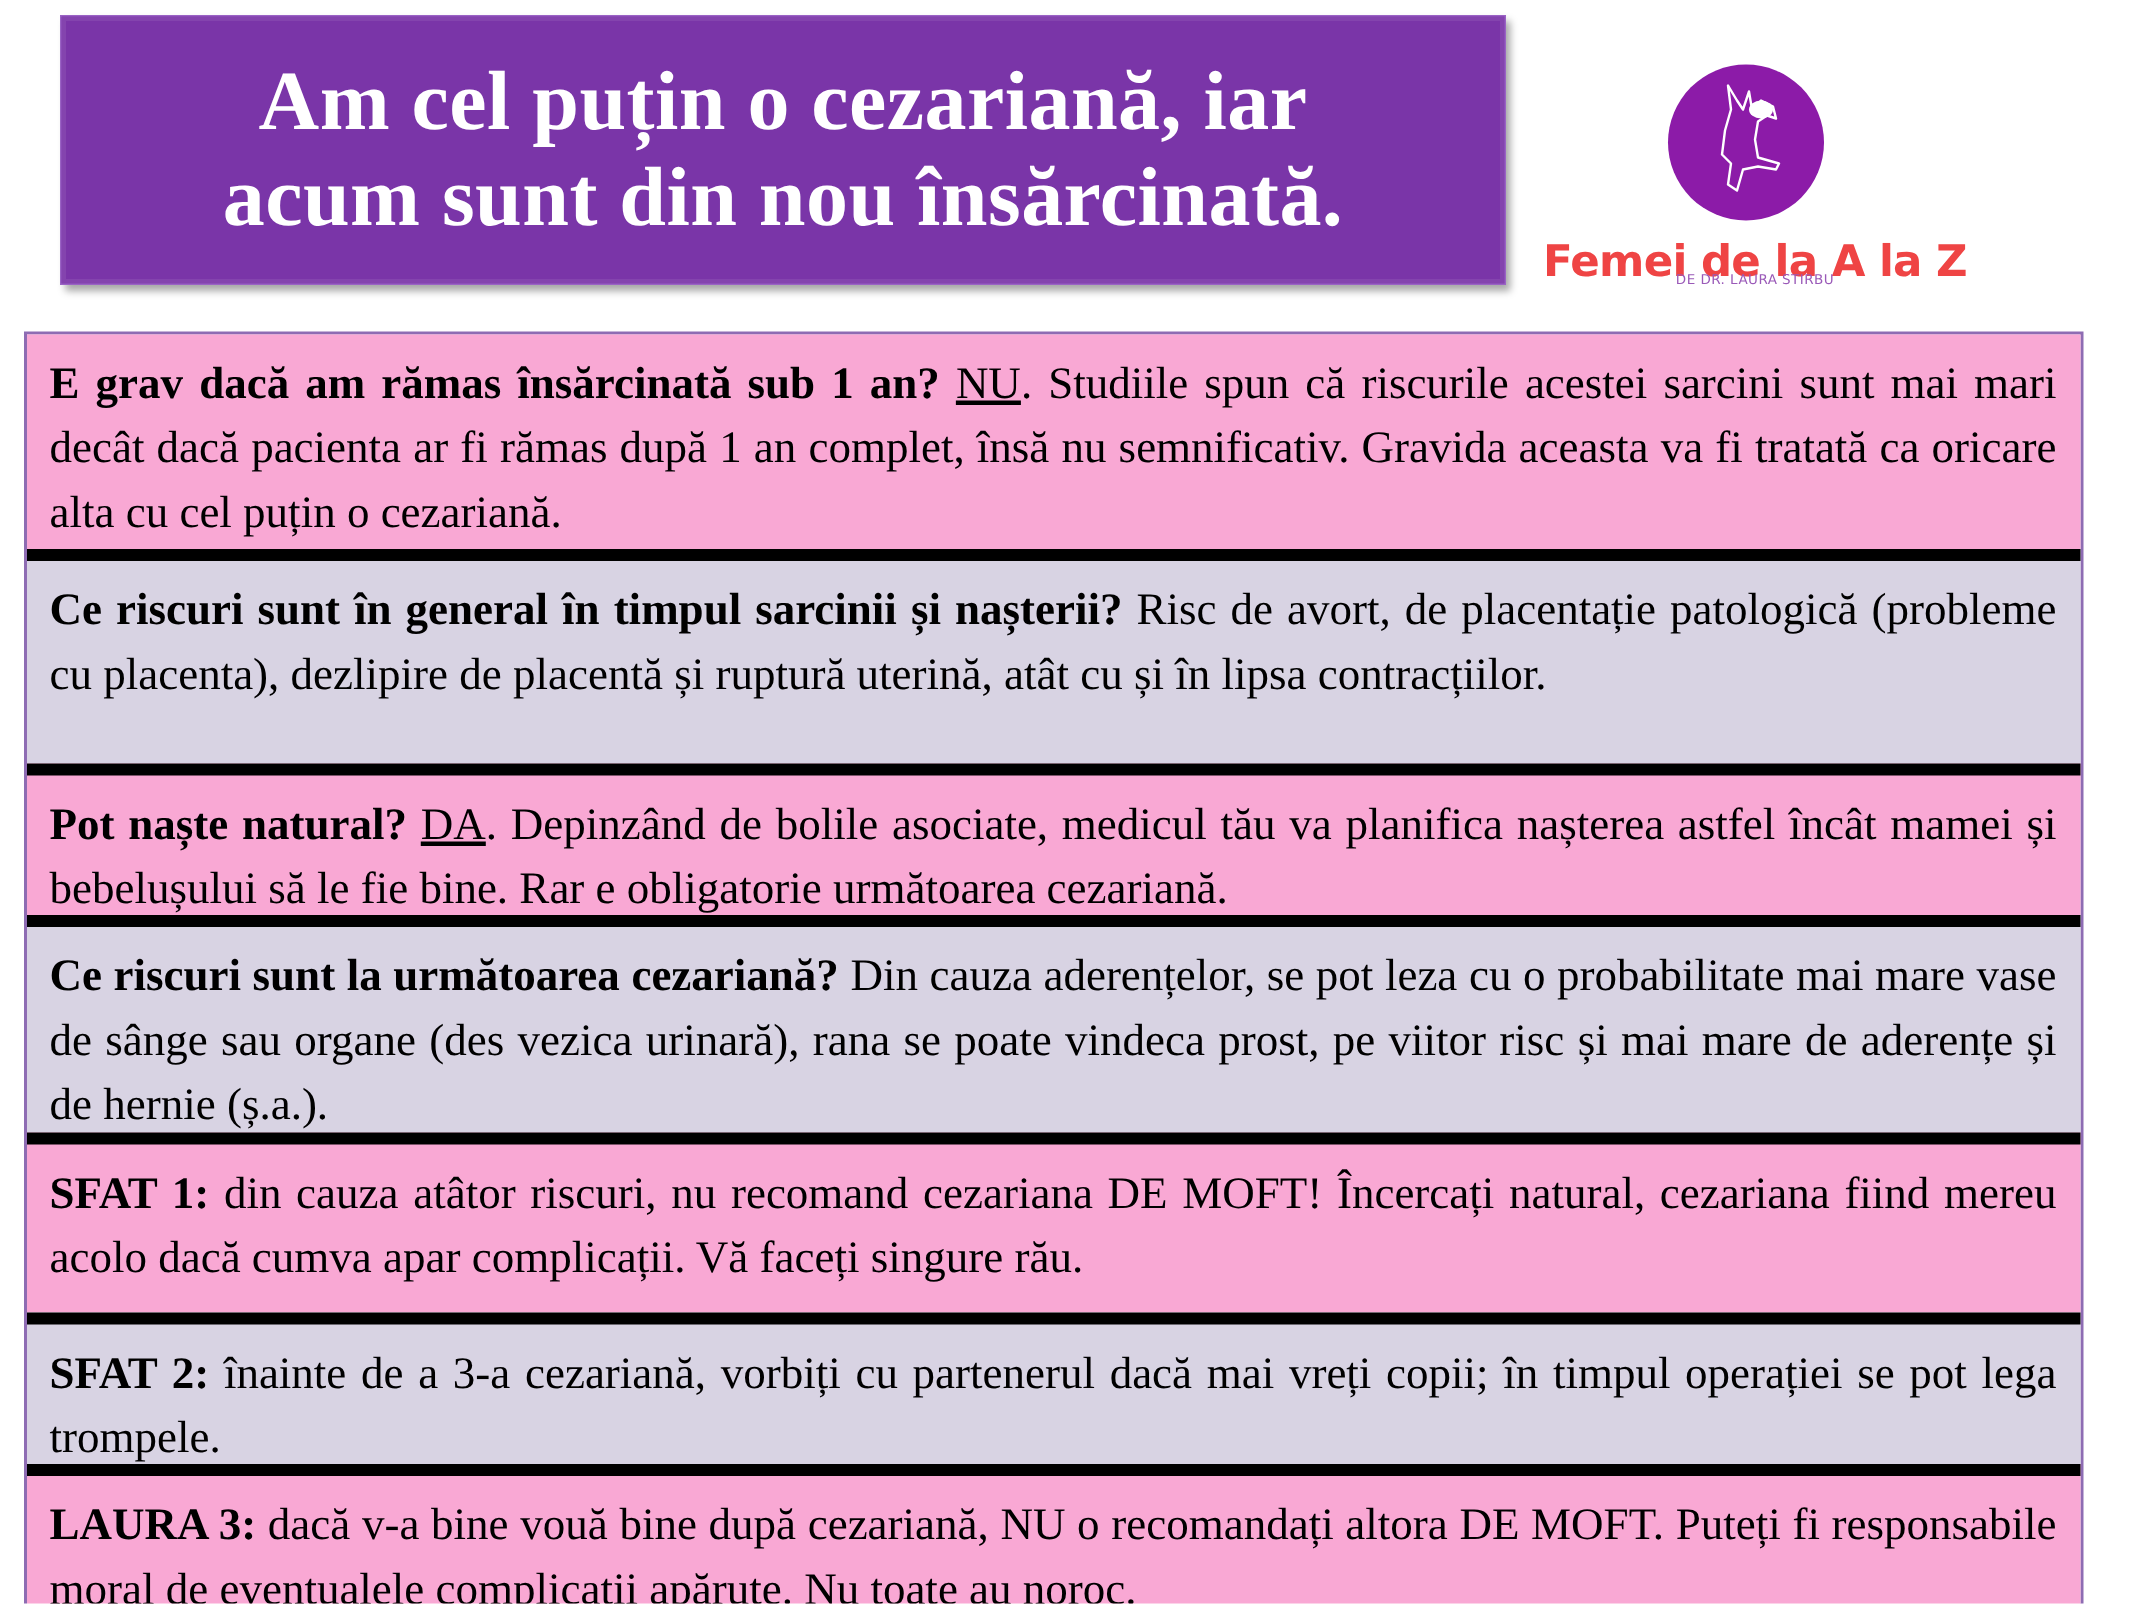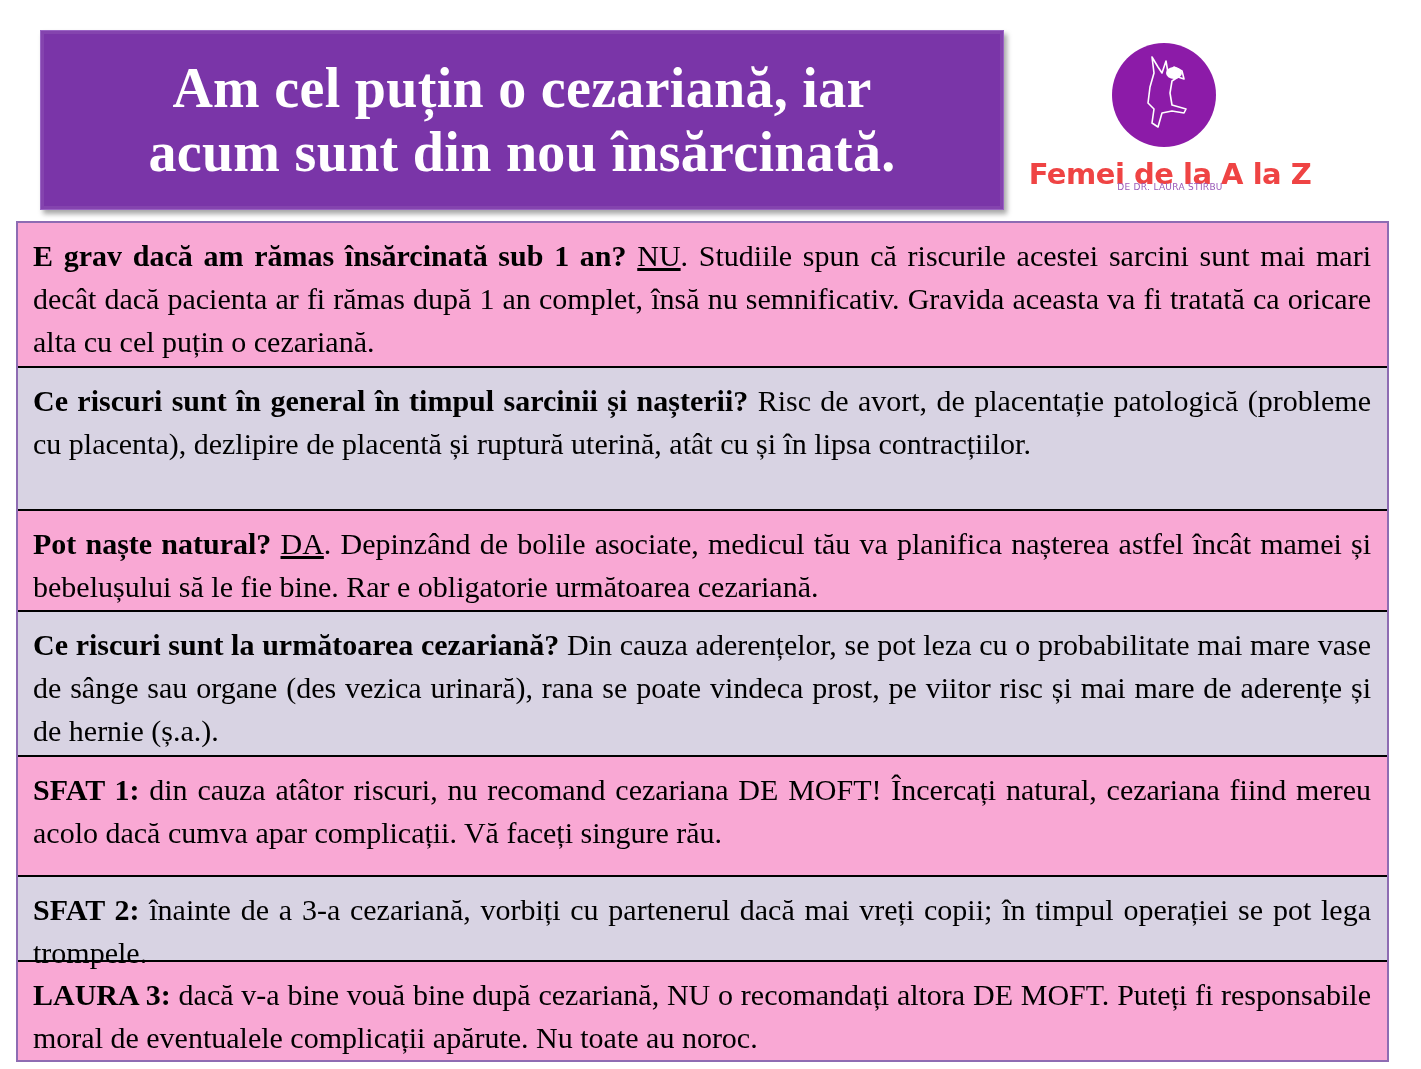--- a/index.html
+++ b/index.html
@@ -1,18 +1,18 @@
 <!DOCTYPE html>
 <html><head>
 <meta charset="utf-8">
 <style>
   html, body { margin:0; padding:0; }
   body { width:1421px; height:1069px; background:#ffffff; position:relative; overflow:hidden; font-family:"Liberation Serif", "DejaVu Serif", serif; }
   .title-box {
-    position:absolute; left:40px; top:30px; width:962px; height:178px;
+    position:absolute; left:40px; top:10px; width:962px; height:178px;
     background:#7a35a8;
     border:1px solid #9a63c4;
     box-shadow: 3px 4px 5px rgba(0,0,0,0.35), inset 0 0 0 3px rgba(255,255,255,0.08);
     display:flex; align-items:center; justify-content:center; text-align:center;
   }
   .title-box h1 {
     margin:0; color:#ffffff; font-family:"Liberation Serif", serif; font-weight:bold;
     font-size:56px; line-height:64px; letter-spacing:0.3px;
   }
   .logo { position:absolute; left:1020px; top:20px; width:300px; height:190px; }
@@ -23,21 +23,21 @@
   .logo-circle svg { position:absolute; left:0; top:0; }
   .logo-name {
     position:absolute; left:0; width:300px; top:116px; text-align:center;
     color:#ef4444; font-family:"DejaVu Sans", sans-serif; font-weight:bold; font-size:29px; letter-spacing:-0.5px;margin-top:21px;
   }
   .logo-sub {
     position:absolute; left:0; width:300px; top:162px; text-align:center;
     color:#9a5ab8; font-family:"DejaVu Sans", sans-serif; font-size:9px; letter-spacing:0.3px;
   }
   .table { position:absolute; left:16px; top:221px; width:1373px; border:2px solid #8e6cb3; box-sizing:border-box; }
-  .row { border-top:2px solid #000000; padding:11px 16px 0 15px; box-sizing:border-box; font-size:30px; line-height:43px; color:#000; text-align:justify; }
+  .row { border-top:8px solid #000000; padding:11px 16px 0 15px; box-sizing:border-box; font-size:30px; line-height:43px; color:#000; text-align:justify; }
   .row:first-child { border-top:none; }
   .row.light { background:#f9a8d4; }
   .row.dark { background:#d8d3e3; }
   .row b { font-weight:bold; }
   .row u { text-decoration:underline; }
 </style>
 </head>
 <body>
 
 <div class="title-box">
@@ -54,15 +54,15 @@
   <div class="logo-name">Femei de la A la Z</div>
   <div class="logo-sub">DE DR. LAURA STIRBU</div>
 </div>
 
 <div class="table">
   <div class="row light" style="height:143px"><b>E grav dacă am rămas însărcinată sub 1 an?</b> <u>NU</u><span>. Studiile spun că riscurile acestei sarcini sunt mai mari decât dacă pacienta ar fi rămas după 1 an complet, însă nu semnificativ. Gravida aceasta va fi tratată ca oricare alta cu cel puțin o cezariană.</span></div>
   <div class="row dark" style="height:143px"><b>Ce riscuri sunt în general în timpul sarcinii și nașterii?</b><span> Risc de avort, de placentație patologică (probleme cu placenta), dezlipire de placentă și ruptură uterină, atât cu și în lipsa contracțiilor.</span></div>
   <div class="row light" style="height:101px"><b>Pot naște natural?</b> <u>DA</u><span>. Depinzând de bolile asociate, medicul tău va planifica nașterea astfel încât mamei și bebelușului să le fie bine. Rar e obligatorie următoarea cezariană.</span></div>
   <div class="row dark" style="height:145px"><b>Ce riscuri sunt la următoarea cezariană?</b><span> Din cauza aderențelor, se pot leza cu o probabilitate mai mare vase de sânge sau organe (des vezica urinară), rana se poate vindeca prost, pe viitor risc și mai mare de aderențe și de hernie (ș.a.).</span></div>
   <div class="row light" style="height:120px"><b>SFAT 1:</b><span> din cauza atâtor riscuri, nu recomand cezariana DE MOFT! Încercați natural, cezariana fiind mereu acolo dacă cumva apar complicații. Vă faceți singure rău.</span></div>
-  <div class="row dark" style="height:85px"><b>SFAT 2:</b><span> înainte de a 3-a cezariană, vorbiți cu partenerul dacă mai vreți copii; în timpul operației se pot lega trompele.</span></div>
+  <div class="row dark" style="height:101px"><b>SFAT 2:</b><span> înainte de a 3-a cezariană, vorbiți cu partenerul dacă mai vreți copii; în timpul operației se pot lega trompele.</span></div>
   <div class="row light" style="height:100px"><b>LAURA 3:</b><span> dacă v-a bine vouă bine după cezariană, NU o recomandați altora DE MOFT. Puteți fi responsabile moral de eventualele complicații apărute. Nu toate au noroc.</span></div>
 </div>
 
 </body></html>

